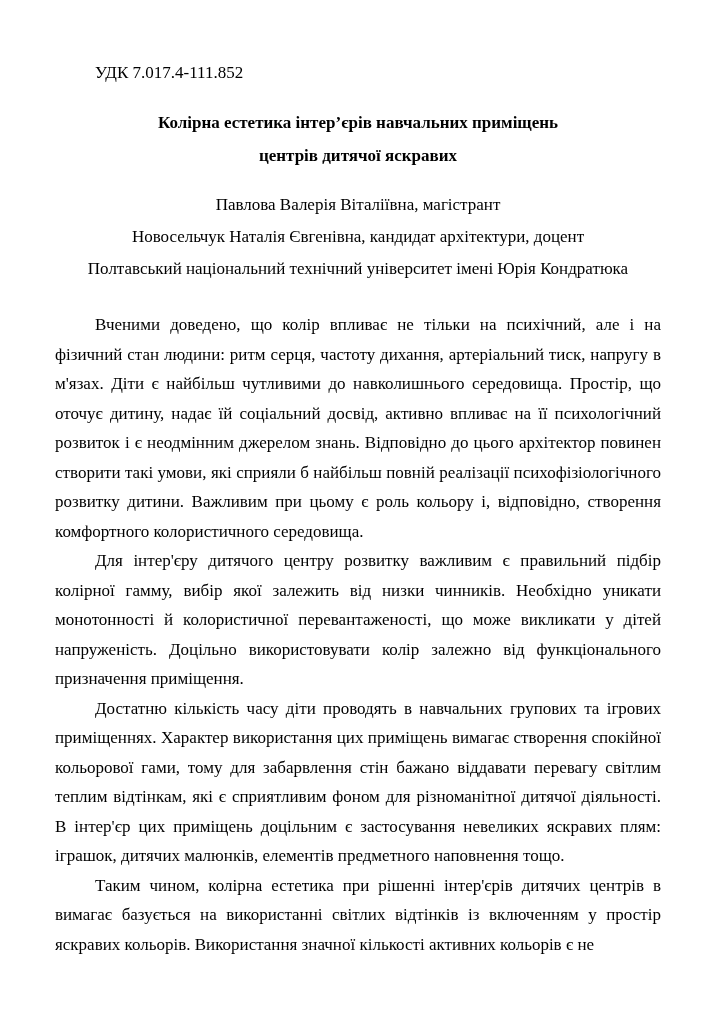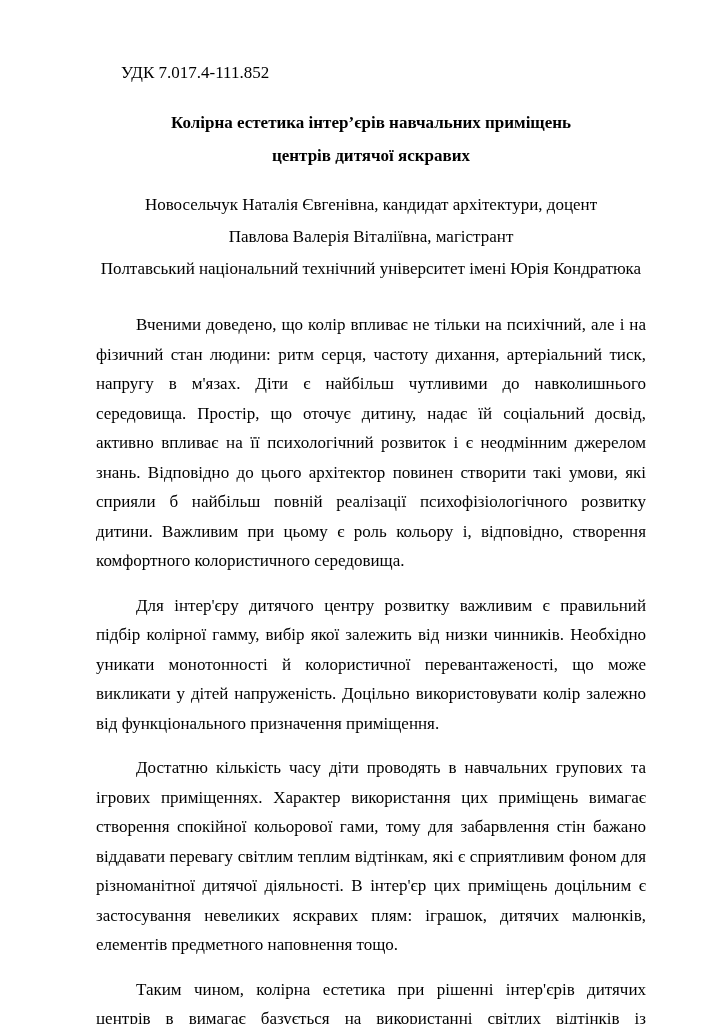--- a/index.html
+++ b/index.html
@@ -7,21 +7,21 @@
     padding: 0;
     background: #e8e8e8;
   }
   .page {
     position: relative;
     width: 724px;
     height: 1024px;
     margin: 0 auto;
     background: #ffffff;
     box-sizing: border-box;
-    padding: 56px 63px 0 81px;
+    padding: 56px 63px 0 55px;
     font-family: "Liberation Serif", serif;
     color: #000000;
     overflow: hidden;
   }
   .udc {
     font-size: 17px;
     line-height: 33px;
     text-indent: 40px;
     text-align: left;
   }
@@ -37,41 +37,41 @@
   }
   .byline {
     font-size: 17px;
     text-align: center;
     line-height: 32px;
   }
   .body-text {
     margin-top: 25px;
   }
   .body-text p {
-    margin: 15px;
+    margin: 0;
     font-size: 17px;
     line-height: 29.5px;
     text-align: justify;
     text-indent: 40px;
   }
 </style>
 </head>
 <body>
 
 <div class="page">
 
   <div class="udc">УДК 7.017.4-111.852</div>
 
   <h1 class="title">
     <span class="title-line">Колірна естетика інтер’єрів навчальних приміщень</span>
     <span class="title-line">центрів дитячої яскравих</span>
   </h1>
 
+  <div class="byline">Павлова Валерія Віталіївна, магістрант</div>
   <div class="byline">Новосельчук Наталія Євгенівна, кандидат архітектури, доцент</div>
-  <div class="byline">Павлова Валерія Віталіївна, магістрант</div>
   <div class="byline">Полтавський національний технічний університет імені Юрія Кондратюка</div>
 
   <div class="body-text">
     <p>Вченими доведено, що колір впливає не тільки на психічний, але і на фізичний стан людини: ритм серця, частоту дихання, артеріальний тиск, напругу в м'язах. Діти є найбільш чутливими до навколишнього середовища. Простір, що оточує дитину, надає їй соціальний досвід, активно впливає на її психологічний розвиток і є неодмінним джерелом знань. Відповідно до цього архітектор повинен створити такі умови, які сприяли б найбільш повній реалізації психофізіологічного розвитку дитини. Важливим при цьому є роль кольору і, відповідно, створення комфортного колористичного середовища.</p>
     <p>Для інтер'єру дитячого центру розвитку важливим є правильний підбір колірної гамму, вибір якої залежить від низки чинників. Необхідно уникати монотонності й колористичної перевантаженості, що може викликати у дітей напруженість. Доцільно використовувати колір залежно від функціонального призначення приміщення.</p>
     <p>Достатню кількість часу діти проводять в навчальних групових та ігрових приміщеннях. Характер використання цих приміщень вимагає створення спокійної кольорової гами, тому для забарвлення стін бажано віддавати перевагу світлим теплим відтінкам, які є сприятливим фоном для різноманітної дитячої діяльності. В інтер'єр цих приміщень доцільним є застосування невеликих яскравих плям: іграшок, дитячих малюнків, елементів предметного наповнення тощо.</p>
     <p>Таким чином, колірна естетика при рішенні інтер'єрів дитячих центрів в вимагає базується на використанні світлих відтінків із включенням у простір яскравих кольорів. Використання значної кількості активних кольорів є не</p>
   </div>
 
 </div>

